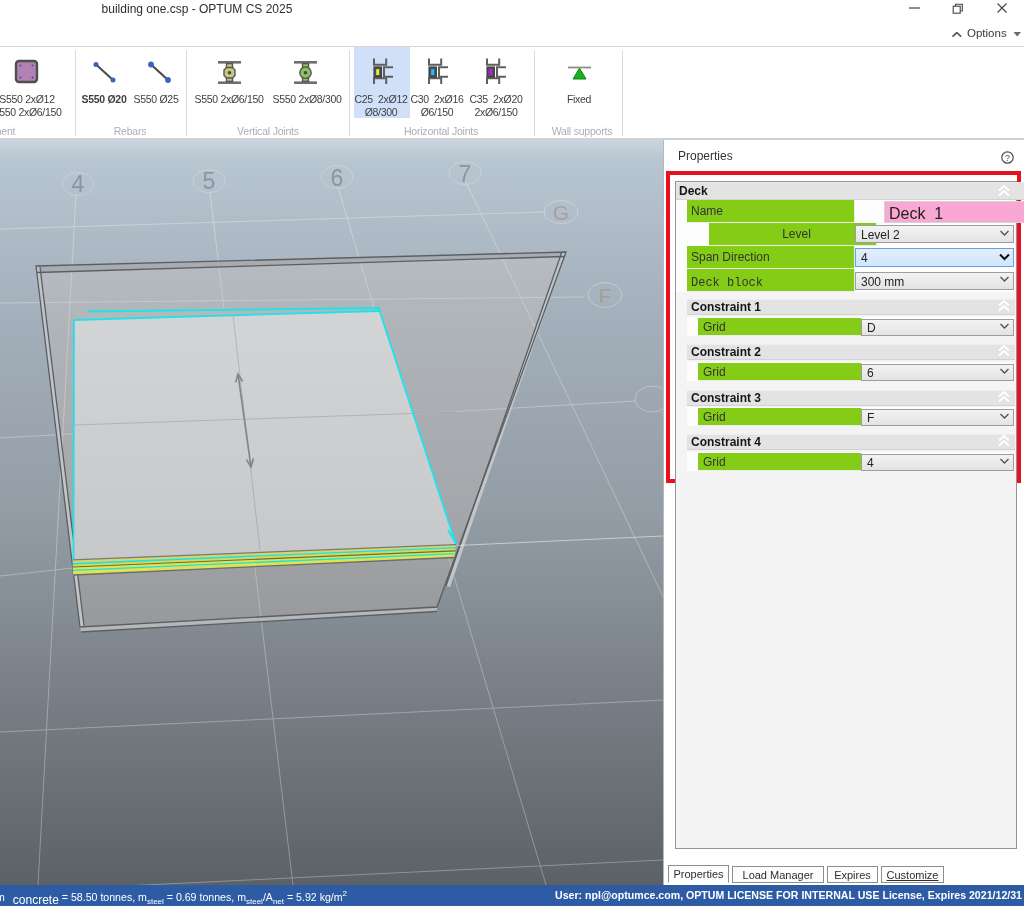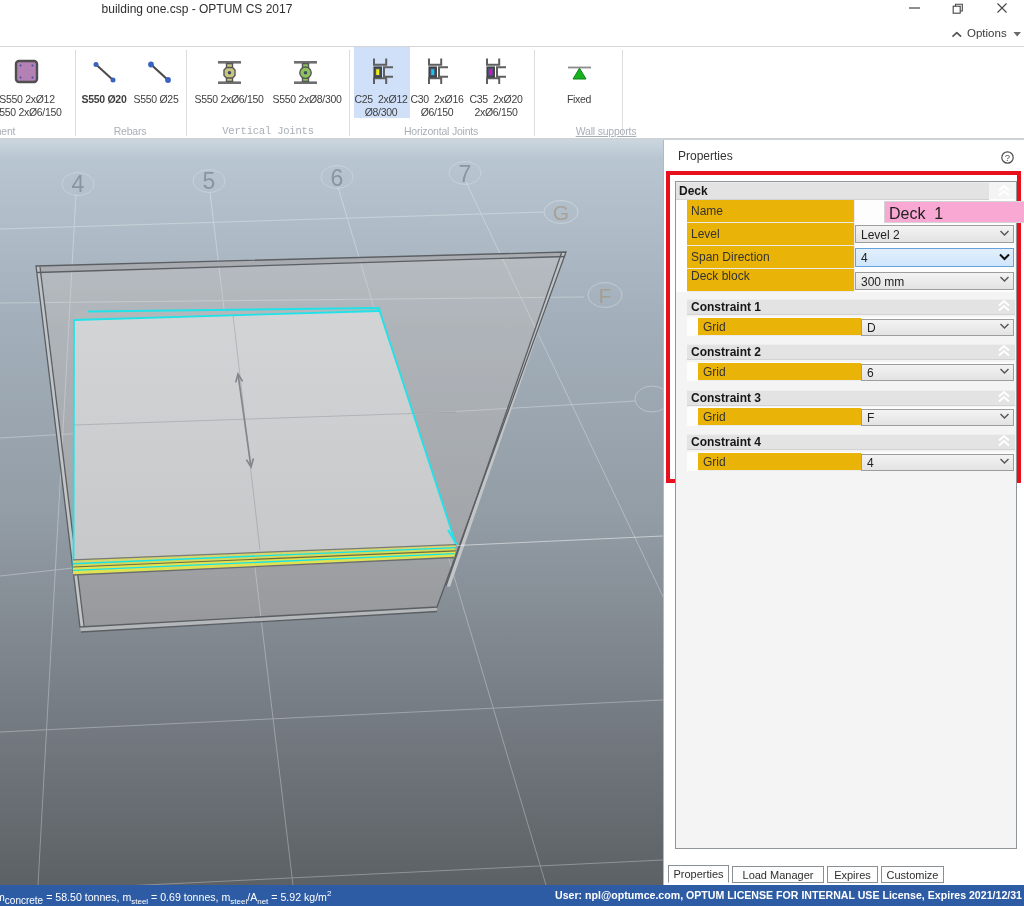--- a/index.html
+++ b/index.html
@@ -3,28 +3,28 @@
 <meta charset="utf-8">
 <style>
   html,body{margin:0;padding:0;}
   body{width:1024px;height:906px;position:relative;overflow:hidden;background:#fff;
        font-family:"Liberation Sans",sans-serif;}
   .abs{position:absolute;}
   .glabel{position:absolute;top:125px;font-size:10.5px;letter-spacing:-0.2px;color:#a9afb6;text-align:center;white-space:nowrap;}
   .blabel{position:absolute;top:93px;font-size:10.5px;letter-spacing:-0.3px;line-height:13px;color:#3f3f3f;text-align:center;white-space:nowrap;width:100px;}
   .gsep{position:absolute;top:50px;height:86px;width:1px;background:#dcdcdc;}
   .hdr{position:absolute;background:#e3e3e3;border-bottom:1px solid #d2d2d2;border-top:1px solid #eee;font-size:12px;font-weight:bold;color:#161616;}
-  .rowlab{position:absolute;background:#eab308;border-bottom:1px solid #ebebeb;border-right:1px solid #ebebeb;font-size:12px;color:#333;}
+  .rowlab{position:absolute;background:#84cc16;border-bottom:1px solid #ebebeb;border-right:1px solid #ebebeb;font-size:12px;color:#333;}
   .combo{position:absolute;background:linear-gradient(#f3f3f3,#e3e3e3);border:1px solid #9d9d9d;font-size:12px;color:#222;}
   .tab{position:absolute;background:#fdfdfd;border:1px solid #8a8f94;font-size:11px;color:#2e2e2e;text-align:center;}
 </style>
 </head>
 <body>
 
-<div class="abs" style="left:97px;top:2px;width:200px;text-align:center;font-size:12px;color:#2e2e2e;">building one.csp - OPTUM CS 2017</div>
+<div class="abs" style="left:97px;top:2px;width:200px;text-align:center;font-size:12px;color:#2e2e2e;">building one.csp - OPTUM CS 2025</div>
 <svg class="abs" style="left:906px;top:0px;" width="16" height="16">
     <line x1="3" y1="8" x2="14" y2="8" stroke="#444" stroke-width="1.2"></line>
   </svg>
 <svg class="abs" style="left:950px;top:0px;" width="16" height="16">
     <path d="M5.5 6.2 L5.5 4.2 L12.3 4.2 L12.3 11 L10.3 11" fill="none" stroke="#444" stroke-width="1.1"></path>
     <rect x="3.2" y="6.2" width="7" height="7" fill="none" stroke="#444" stroke-width="1.1"></rect>
   </svg>
 <svg class="abs" style="left:994px;top:0px;" width="16" height="16">
     <path d="M3.5 3.5 L12.5 12.5 M12.5 3.5 L3.5 12.5" stroke="#444" stroke-width="1.1"></path>
   </svg>
@@ -40,23 +40,23 @@
 <div class="abs" style="left:0;top:46px;width:1024px;height:1px;background:#d6d6d6;"></div>
 <div class="abs" style="left:0;top:138px;width:1024px;height:2px;background:#cdd2d6;"></div>
 <div class="abs" style="left:354px;top:47px;width:56px;height:71px;background:#cfe0f8;"></div>
 <div class="gsep" style="left:75px;"></div>
 <div class="gsep" style="left:186px;"></div>
 <div class="gsep" style="left:349px;"></div>
 <div class="gsep" style="left:534px;"></div>
 <div class="gsep" style="left:622px;"></div>
 <div class="glabel" style="left:-55px;width:75px;">Reinforcement</div>
 <div class="glabel" style="left:90px;width:80px;">Rebars</div>
-<div class="glabel" style="left:218px;width:100px;font-family:Liberation Mono, monospace;">Vertical Joints</div>
+<div class="glabel" style="left:218px;width:100px;">Vertical Joints</div>
 <div class="glabel" style="left:391px;width:100px;">Horizontal Joints</div>
-<div class="glabel" style="left:556px;width:100px;text-decoration:underline;">Wall supports</div>
+<div class="glabel" style="left:532px;width:100px;">Wall supports</div>
 <div class="blabel" style="left:-23px;">S550 2xØ12<br>S550 2xØ6/150</div>
 <div class="blabel" style="left:54px;font-weight:bold;">S550 Ø20</div>
 <div class="blabel" style="left:106px;">S550 Ø25</div>
 <div class="blabel" style="left:179px;">S550 2xØ6/150</div>
 <div class="blabel" style="left:257px;">S550 2xØ8/300</div>
 <div class="blabel" style="left:331px;">C25&nbsp; 2xØ12<br>Ø8/300</div>
 <div class="blabel" style="left:387px;">C30&nbsp; 2xØ16<br>Ø6/150</div>
 <div class="blabel" style="left:446px;">C35&nbsp; 2xØ20<br>2xØ6/150</div>
 <div class="blabel" style="left:529px;">Fixed</div>
 
@@ -220,29 +220,29 @@
 
 <div class="abs" style="left:666px;top:171px;width:347px;height:304px;border:4px solid #e8101c;"></div>
 
 <div class="abs" style="left:675px;top:181px;width:340px;height:666px;background:#f4f4f4;border:1px solid #90959a;"></div>
 
 <div class="abs" style="left:676px;top:199px;width:339px;height:93px;background:#fdfdfd;"></div>
 <div class="abs" style="left:687px;top:317px;width:328px;height:19px;background:#fdfdfd;"></div>
 <div class="abs" style="left:687px;top:362px;width:328px;height:19px;background:#fdfdfd;"></div>
 <div class="abs" style="left:687px;top:407px;width:328px;height:19px;background:#fdfdfd;"></div>
 <div class="abs" style="left:687px;top:452px;width:328px;height:19px;background:#fdfdfd;"></div>
-<div class="hdr" style="left:676px;top:182px;width:313px;height:16px;"><span style="position:relative;left:3px;top:1px;">Deck</span></div>
+<div class="hdr" style="left:676px;top:182px;width:348px;height:16px;"><span style="position:relative;left:3px;top:1px;">Deck</span></div>
 <svg class="abs" style="left:996px;top:184px;" width="16" height="13">
     <path d="M3 6.5 L8 2 L13 6.5 M3 11.5 L8 7 L13 11.5" fill="none" stroke="#fff" stroke-width="2"></path>
   </svg>
 
 <div class="rowlab" style="left:687px;top:200px;width:167px;height:22px;"><span style="position:relative;left:4px;top:4px;">Name</span></div>
-<div class="rowlab" style="left:687px;top:223px;width:167px;height:22px;"><span style="position:relative;left:4px;top:4px;">Level</span></div>
+<div class="rowlab" style="left:709px;top:223px;width:167px;height:22px;text-align:center;"><span style="position:relative;left:4px;top:4px;">Level</span></div>
 <div class="rowlab" style="left:687px;top:246px;width:167px;height:22px;"><span style="position:relative;left:4px;top:4px;">Span Direction</span></div>
-<div class="rowlab" style="left:687px;top:269px;width:167px;height:22px;"><span style="position:relative;left:4px;top:0;">Deck block</span></div>
+<div class="rowlab" style="left:687px;top:269px;width:167px;height:22px;"><span style="position:relative;left:4px;top:6px;font-family:Liberation Mono, monospace;">Deck block</span></div>
 <div class="abs" style="left:884px;top:200.5px;width:157px;height:20px;border:1px solid #d4d4d4;background:#f9a8d4;font-size:16px;color:#222;"><span style="position:relative;left:4px;top:3px;">Deck&nbsp; 1</span></div>
 <div class="combo" style="left:855px;top:225px;width:157px;height:16px;"><span style="position:relative;left:5px;top:2px;">Level 2</span></div>
 <svg class="abs" style="left:999px;top:230px;" width="11" height="7">
     <path d="M1.5 1 L5.5 5 L9.5 1" fill="none" stroke="#555" stroke-width="1.4"></path>
   </svg>
 <div class="combo" style="left:855px;top:248px;width:157px;height:17px;background:linear-gradient(#e2effc,#cfe6fb);border:1px solid #66a1dc;"><span style="position:relative;left:5px;top:2px;">4</span></div>
 <svg class="abs" style="left:998px;top:253px;" width="13" height="9">
     <path d="M2 1.5 L6.5 6 L11 1.5" fill="none" stroke="#111" stroke-width="2"></path>
   </svg>
 <div class="combo" style="left:855px;top:271.5px;width:157px;height:16px;"><span style="position:relative;left:5px;top:2px;">300 mm</span></div>
@@ -283,17 +283,17 @@
   </svg>
 <div class="rowlab" style="left:698px;top:453px;width:163px;height:17px;"><span style="position:relative;left:5px;top:2px;">Grid</span></div>
 <div class="combo" style="left:861px;top:453.5px;width:151px;height:15.5px;"><span style="position:relative;left:5px;top:1px;">4</span></div>
 <svg class="abs" style="left:999px;top:458px;" width="11" height="7">
     <path d="M1.5 1 L5.5 5 L9.5 1" fill="none" stroke="#555" stroke-width="1.4"></path>
   </svg>
 
 <div class="tab" style="left:668px;top:865px;width:59px;height:16px;line-height:17px;border-bottom:1px solid #fff;">Properties</div>
 <div class="tab" style="left:732px;top:866px;width:90px;height:15px;line-height:16px;">Load Manager</div>
 <div class="tab" style="left:827px;top:866px;width:49px;height:15px;line-height:16px;">Expires</div>
-<div class="tab" style="left:881px;top:866px;width:61px;height:15px;line-height:16px;">Customize</div>
+<div class="tab" style="left:881px;top:866px;width:61px;height:15px;line-height:16px;text-decoration:underline;">Customize</div>
 
 <div class="abs" style="left:0;top:885px;width:1024px;height:21px;background:#2d5ca4;"></div>
-<div class="abs" style="left:-4px;top:889px;font-size:10.6px;color:#fff;white-space:nowrap;">m<sub style="font-size:10px;">concrete</sub> = 58.50 tonnes, m<sub style="font-size:8px;">steel</sub> = 0.69 tonnes, m<sub style="font-size:8px;">steel</sub>/A<sub style="font-size:8px;">net</sub> = 5.92 kg/m<sup style="font-size:8px;">2</sup></div>
+<div class="abs" style="left:-4px;top:889px;font-size:10.6px;color:#fff;white-space:nowrap;">m<sub style="font-size:12px;margin-left:8px;">concrete</sub> = 58.50 tonnes, m<sub style="font-size:8px;">steel</sub> = 0.69 tonnes, m<sub style="font-size:8px;">steel</sub>/A<sub style="font-size:8px;">net</sub> = 5.92 kg/m<sup style="font-size:8px;">2</sup></div>
 <div class="abs" style="right:2px;top:889px;font-size:10.6px;color:#fff;white-space:nowrap;font-weight:bold;">User: npl@optumce.com, OPTUM LICENSE FOR INTERNAL USE License, Expires 2021/12/31</div>
 
 </body></html>

